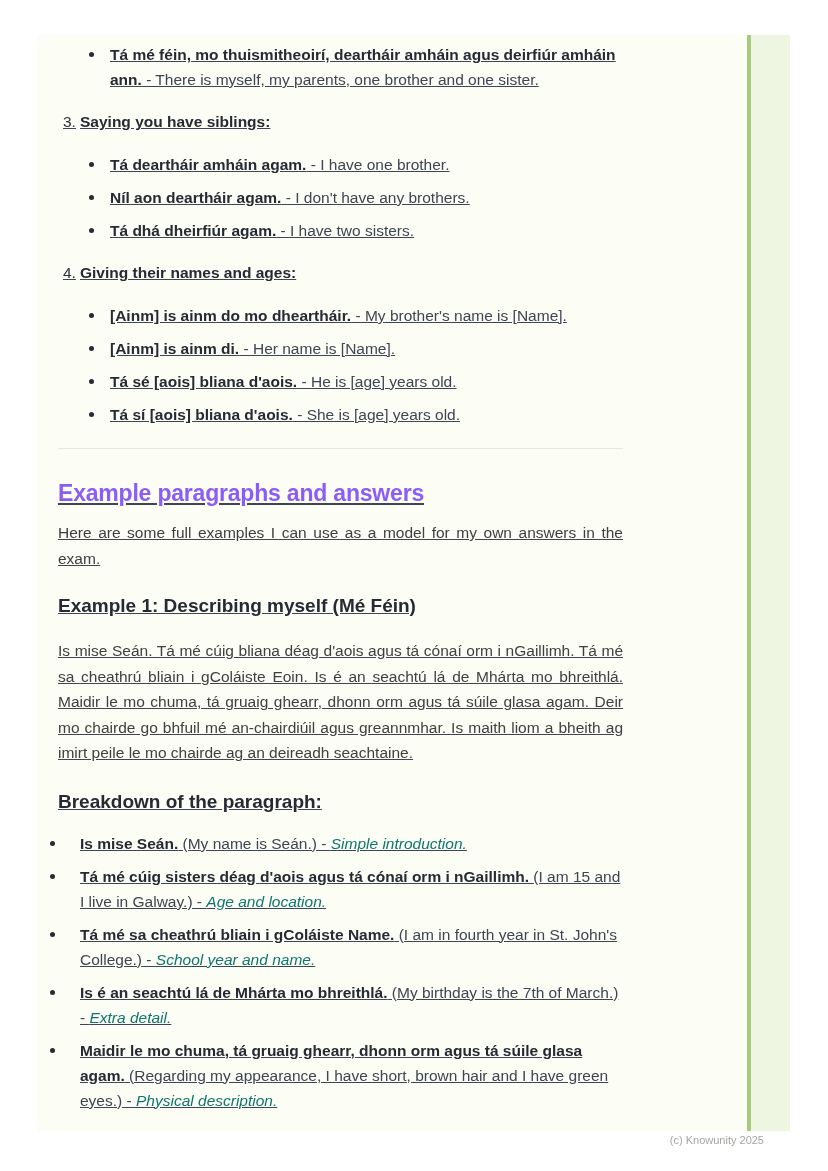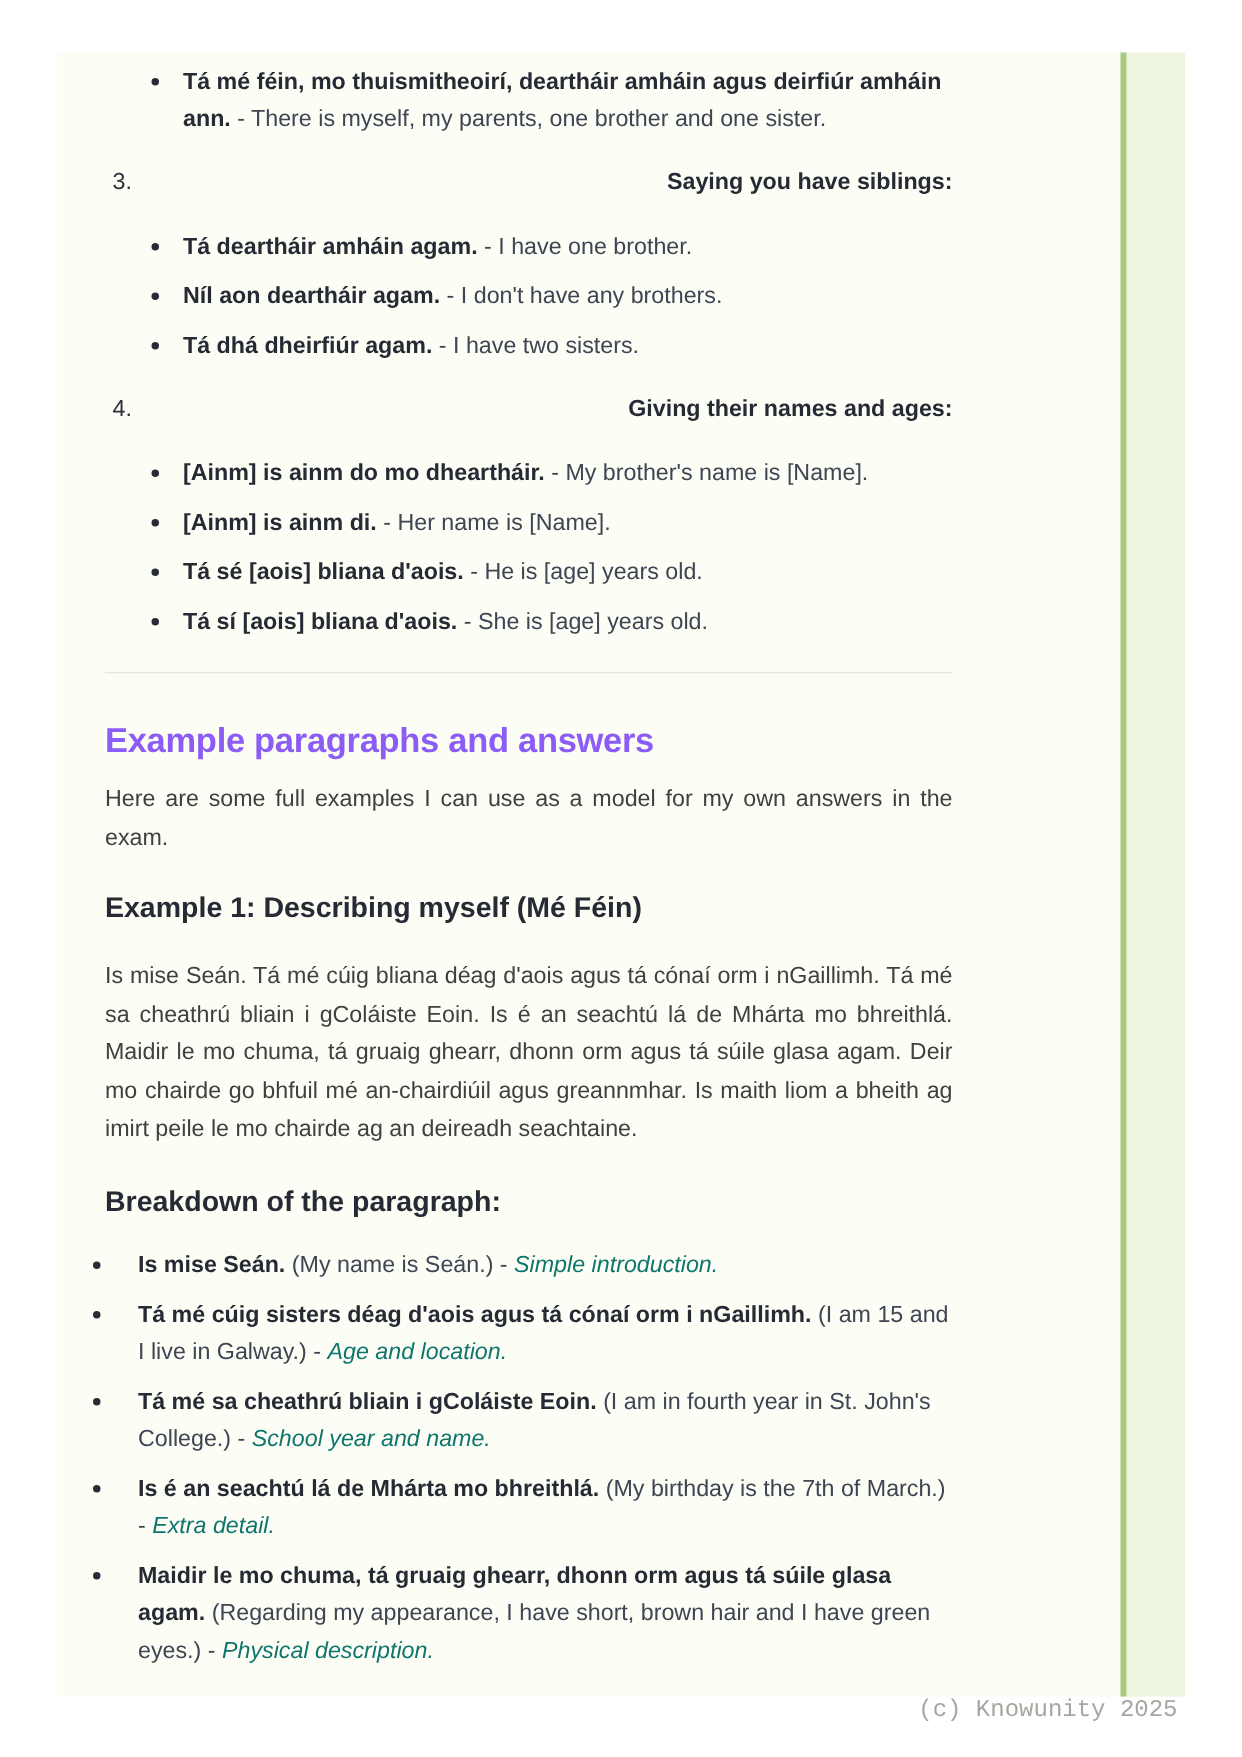--- a/index.html
+++ b/index.html
@@ -20,26 +20,27 @@
     width:4px;height:100%;
     background:#a6ca7e;
   }
   .green-panel{
     position:absolute;left:713px;top:0;
     width:39px;height:100%;
     background:#eef5e0;
   }
   .content{
     position:relative;
-    margin-left:32px;
+    margin-left:20px;
     width:565px;
     padding-top:7px;
     color:#3e4553;
     font-size:15.5px;
     line-height:25px;
+    text-decoration:underline;
   }
   strong{font-weight:700;color:#252a34;}
   em{font-style:italic;color:#0f766e;}
   ul.blist{margin:0;padding:0;list-style:none;}
   ul.blist li{position:relative;margin-bottom:8px;}
   ul.blist li:last-child{margin-bottom:0;}
   ul.blist li::before{
     content:"";
     position:absolute;top:10px;
     width:5px;height:5px;border-radius:50%;
@@ -56,21 +57,21 @@
     margin-top:17px;
     line-height:25px;
   }
   .num-heading .num{
     width:22px;
     padding-left:5px;
     box-sizing:border-box;
     color:#2c313c;
     flex:none;
   }
-  .num-heading strong{flex:1;text-align:right;}
+  .num-heading strong{flex:1;}
   ul.blist.nested.section-items{margin-top:18px;}
   hr.divider{
     border:none;
     border-top:1px solid #e7e7e2;
     margin:21px 0 0 0;
   }
   h1.green-heading{
     margin:29px 0 0 0;
     font-size:23px;
     line-height:30px;
@@ -85,26 +86,25 @@
     font-size:19px;
     line-height:25px;
     font-weight:700;
     color:#252a34;
   }
   h3.breakdown-heading{margin-top:23px;}
   p.example-paragraph{margin-top:20px;}
   ul.breakdown{margin-top:17px;}
   .watermark{
     position:absolute;
-    top:1098px;right:5px;
-    font-size:16px;
+    top:1098px;right:26px;
+    font-size:11px;
     line-height:14px;
     color:#a3a8a0;
     z-index:2;
-    font-family:Liberation Mono, monospace;
   }
 </style>
 </head>
 <body>
 
 <div class="page">
   <div class="green-panel"></div>
   <div class="green-line"></div>
 
   <div class="content">
@@ -142,20 +142,20 @@
 
     <h3 class="sub-heading">Example 1: Describing myself (Mé Féin)</h3>
 
     <p class="body-text justify example-paragraph">Is mise Seán. Tá mé cúig bliana déag d'aois agus tá cónaí orm i nGaillimh. Tá mé sa cheathrú bliain i gColáiste Eoin. Is é an seachtú lá de Mhárta mo bhreithlá. Maidir le mo chuma, tá gruaig ghearr, dhonn orm agus tá súile glasa agam. Deir mo chairde go bhfuil mé an-chairdiúil agus greannmhar. Is maith liom a bheith ag imirt peile le mo chairde ag an deireadh seachtaine.</p>
 
     <h3 class="sub-heading breakdown-heading">Breakdown of the paragraph:</h3>
 
     <ul class="blist top breakdown" id="breakdown-list">
         <li><strong>Is mise Seán.</strong><span> (My name is Seán.) - </span><em>Simple introduction.</em></li>
         <li><strong>Tá mé cúig sisters déag d'aois agus tá cónaí orm i nGaillimh.</strong><span> (I am 15 and I live in Galway.) - </span><em>Age and location.</em></li>
-        <li><strong>Tá mé sa cheathrú bliain i gColáiste Eoin.</strong><span> (I am in fourth year in St. John's College.) - </span><em>School year and name.</em></li>
+        <li><strong>Tá mé sa cheathrú bliain i gColáiste Name.</strong><span> (I am in fourth year in St. John's College.) - </span><em>School year and name.</em></li>
         <li><strong>Is é an seachtú lá de Mhárta mo bhreithlá.</strong><span> (My birthday is the 7th of March.) - </span><em>Extra detail.</em></li>
         <li><strong>Maidir le mo chuma, tá gruaig ghearr, dhonn orm agus tá súile glasa agam.</strong><span> (Regarding my appearance, I have short, brown hair and I have green eyes.) - </span><em>Physical description.</em></li>
       </ul>
   </div>
 
   <div class="watermark">(c) Knowunity 2025</div>
 </div>
 
 </body></html>

